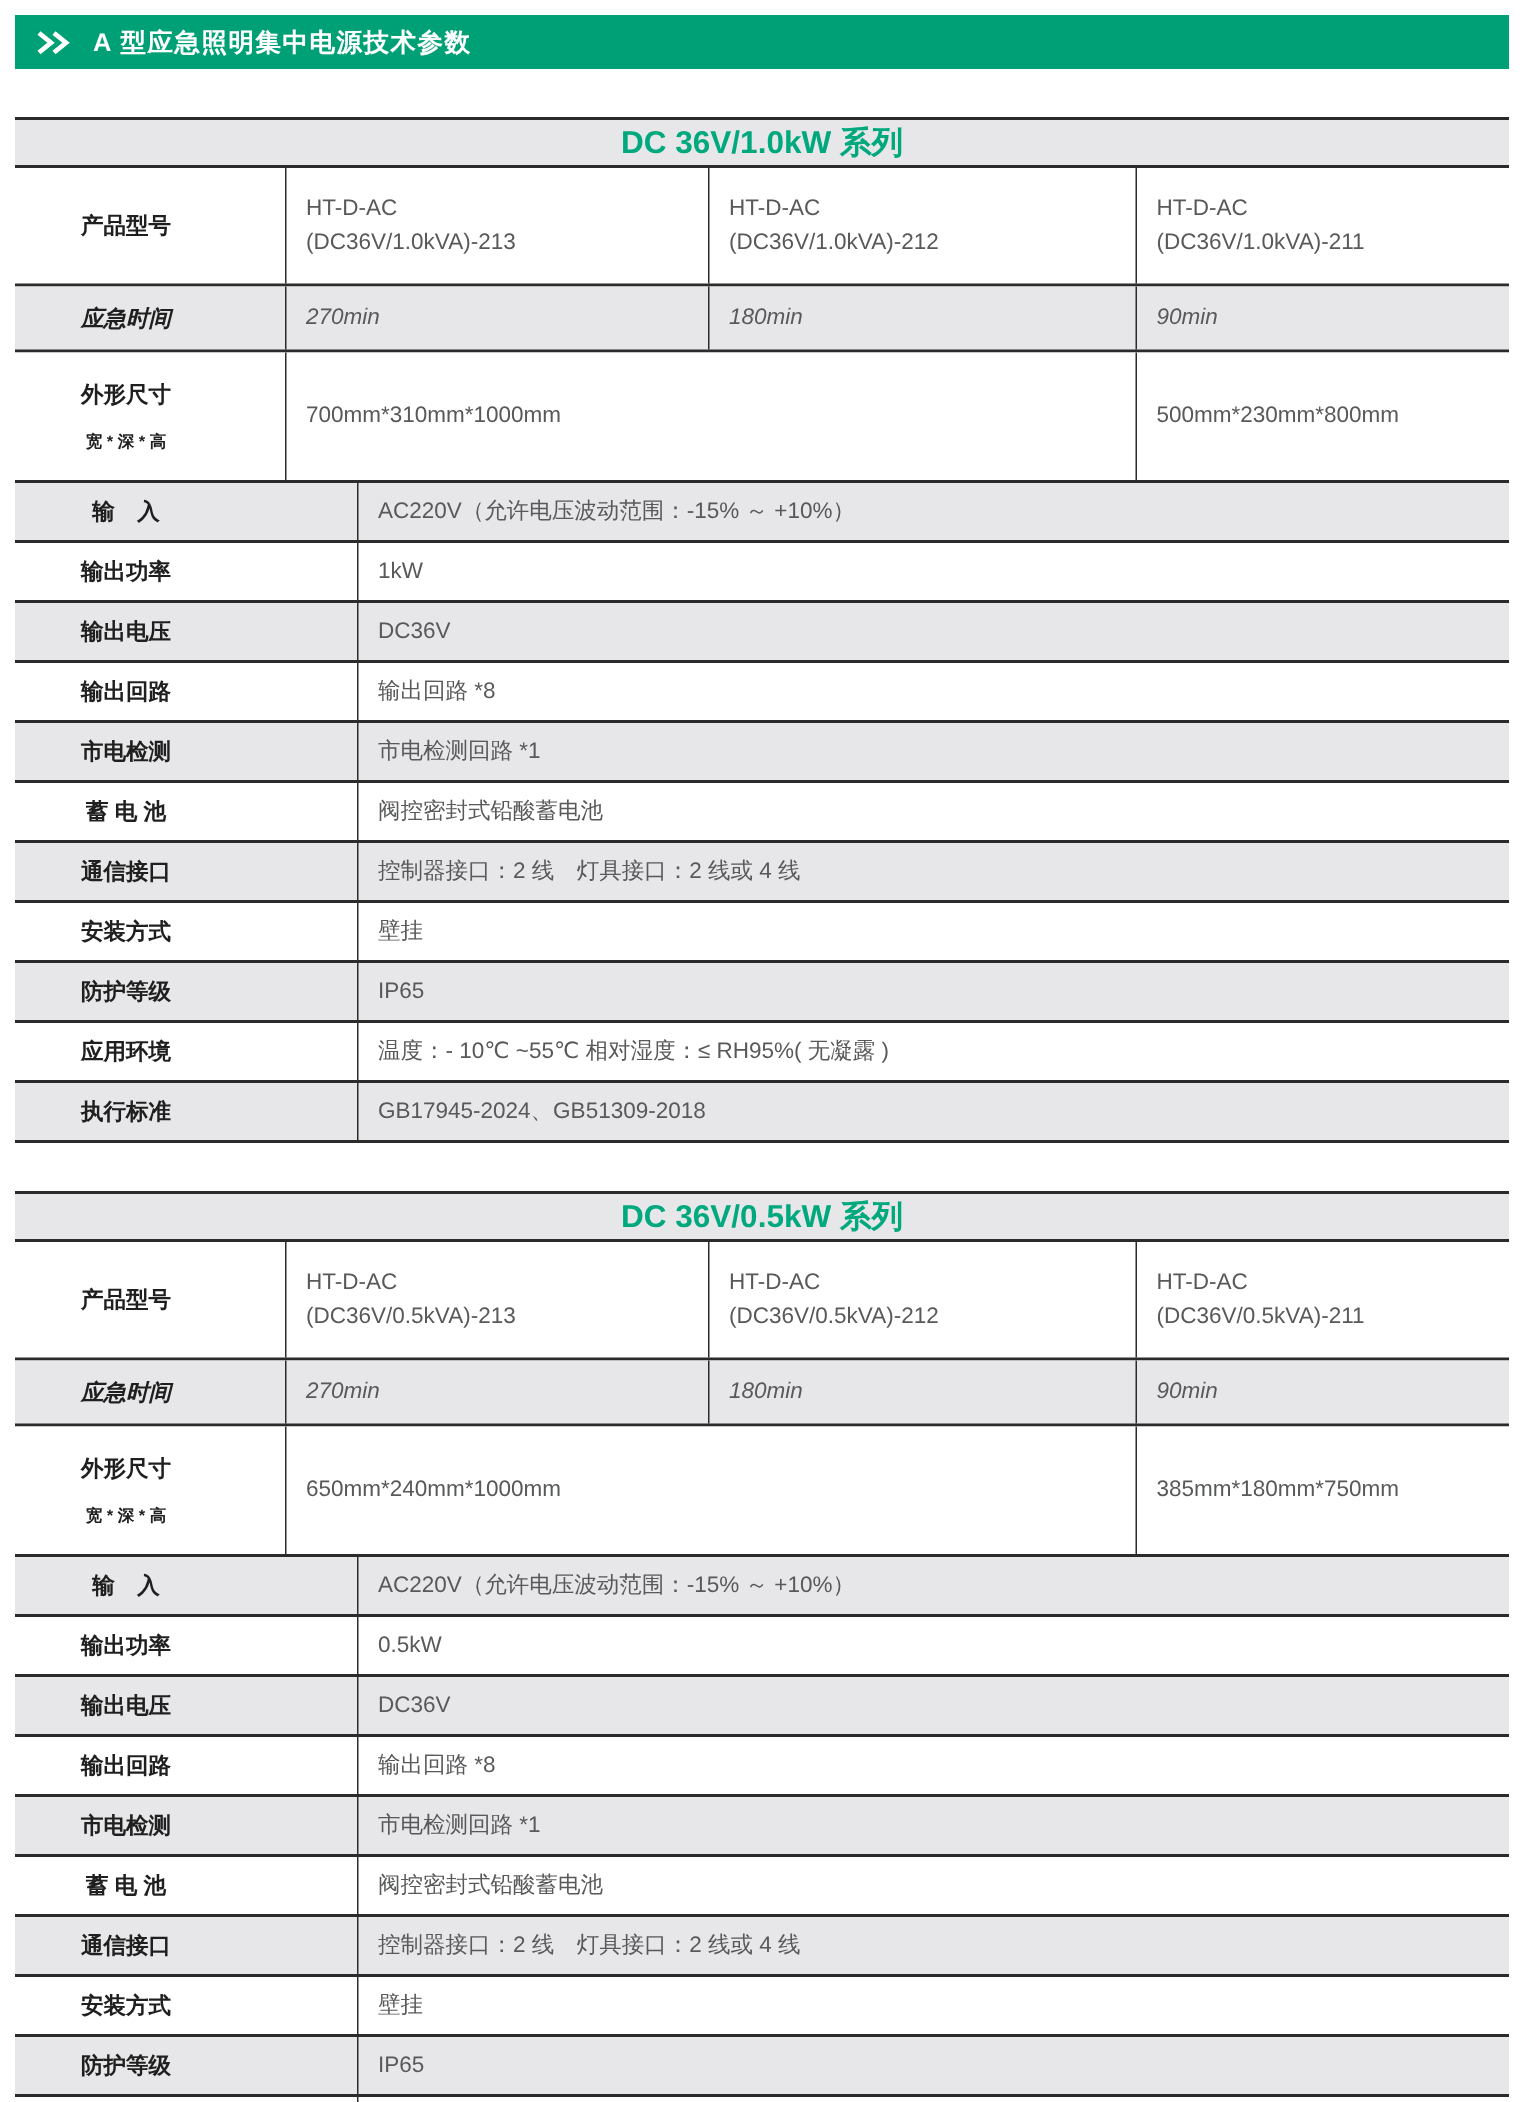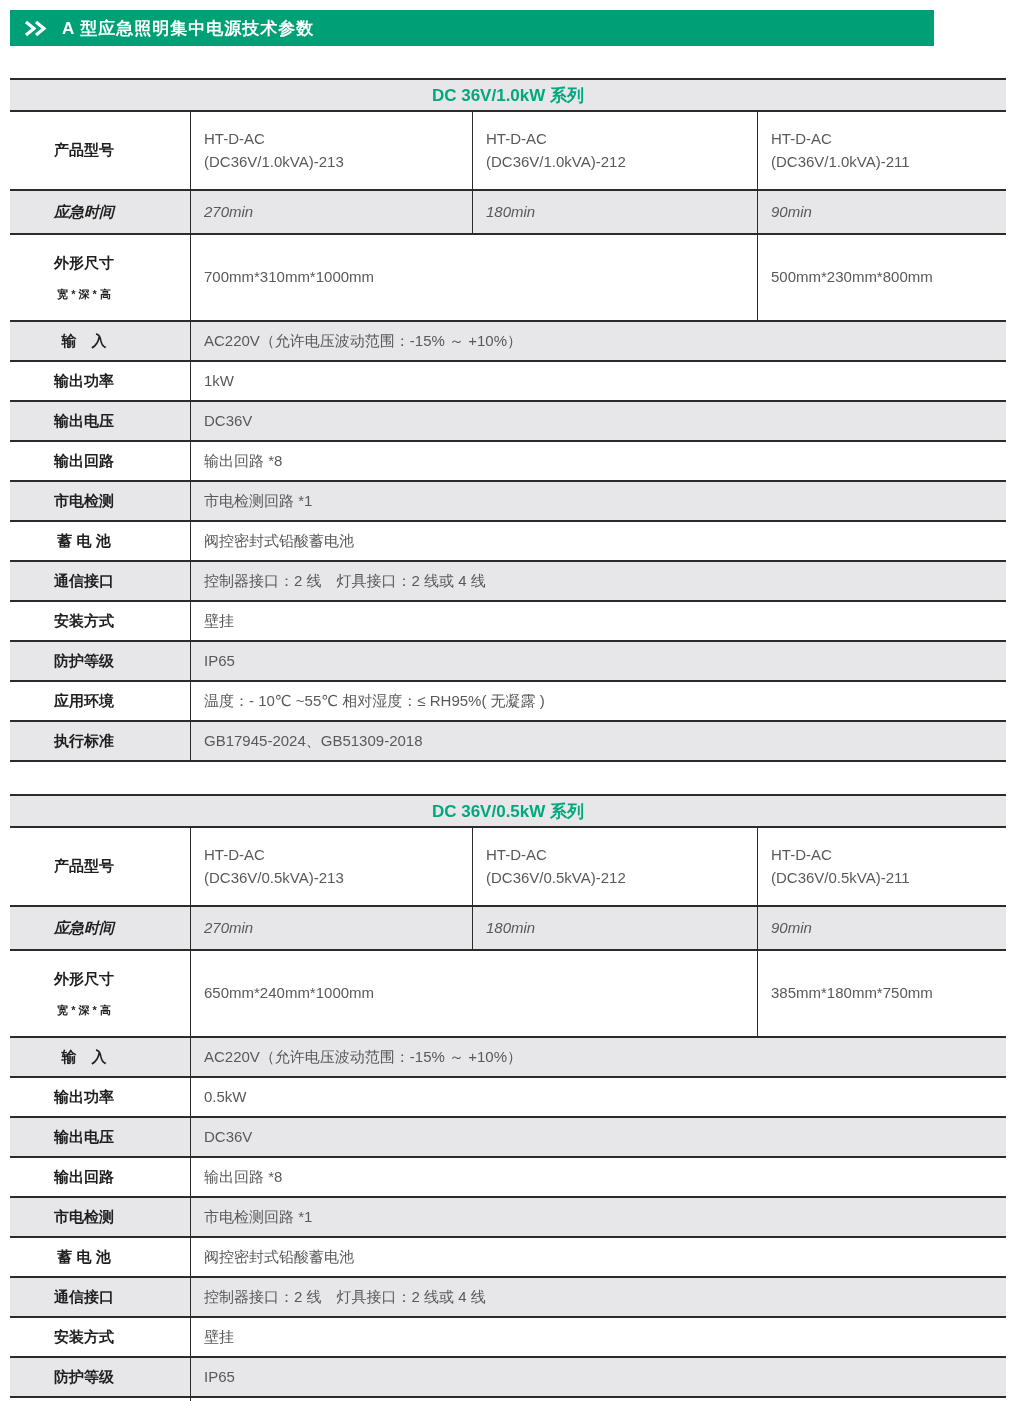--- a/index.html
+++ b/index.html
@@ -6,21 +6,21 @@
     margin: 0;
     padding: 0;
     background: #ffffff;
     font-family: "Liberation Sans", "DejaVu Sans", sans-serif;
   }
   body { width: 1018px; min-height: 1401px; }
   .page { padding: 10px 0 8px 10px; width: 996px; }
 
   
   .topbar {
-    width: 924px; height: 36px;
+    width: 996px; height: 36px;
     background: #00a077;
     display: flex; align-items: center;
   }
   .topbar .chev { margin: 0 12px 0 14px; display: flex; align-items: center; }
   .topbar h1 {
     margin: 0; color: #ffffff;
     font-size: 17px; font-weight: 700; letter-spacing: 1px;
   }
 
   
@@ -29,31 +29,31 @@
     margin-top: 32px;
     border-top: 2px solid #2b2b2b;
   }
   .series-header {
     height: 30px;
     background: #e7e7e9;
     border-bottom: 2px solid #2b2b2b;
     display: flex; align-items: center; justify-content: center;
   }
   .series-header span {
-    color: #00a87d; font-size: 17px; font-weight: 700;
+    color: #00a87d; font-size: 21px; font-weight: 700;
   }
   .row {
     display: grid;
     border-bottom: 2px solid #2b2b2b;
     background: #ffffff;
   }
   .row.shaded { background: #e7e7e9; font-style: italic; }
   .cols4 { grid-template-columns: 148px 282px 285px 281px; }
   .size-cols { grid-template-columns: 148px 567px 281px; }
-  .cols2 { grid-template-columns: 148px 848px; }
+  .cols2 { grid-template-columns: 148px 848px; gap: 48px; }
 
   .product-row { min-height: 77px; }
   .time-row { min-height: 42px; }
   .size-row { min-height: 85px; }
   .spec-row { min-height: 38px; }
   .spec-rows .spec-row:nth-child(odd) { background: #e7e7e9; }
 
   .cell { display: flex; align-items: center; }
   .label-cell {
     justify-content: center; text-align: left;

